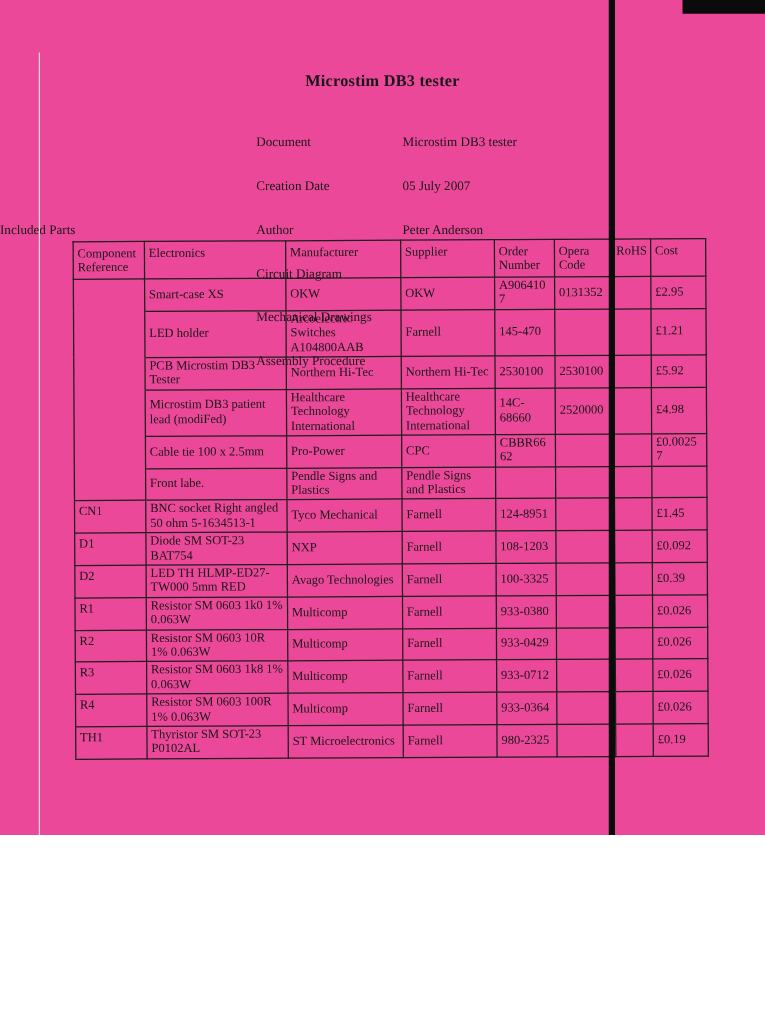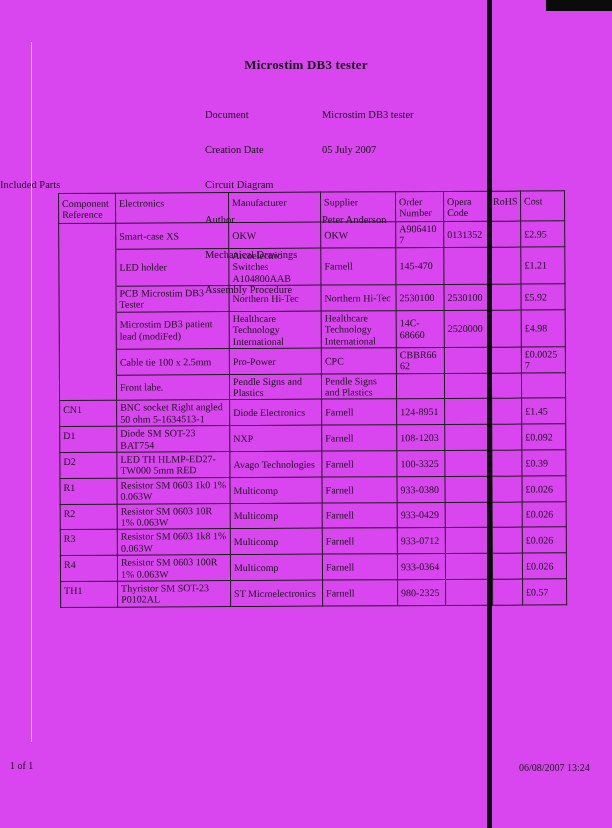--- a/index.html
+++ b/index.html
@@ -4,22 +4,22 @@
 <style>
   * { margin: 0; padding: 0; box-sizing: border-box; }
   html, body { background: #ffffff; }
   body {
     width: 612px; height: 828px;
     font-family: "Liberation Serif", serif;
     color: #161616;
   }
   .page {
     position: relative;
-    width: 612px; height: 828px;
-    background: #d946ef;
+    width: 612px; height: 668px;
+    background: #ec4899;
     overflow: hidden;
   }
   .title {
     position: absolute; top: 57px; left: 0; width: 612px;
     text-align: center;
     font-size: 13px; font-weight: bold; letter-spacing: .2px;
   }
   .meta {
     position: absolute; top: 85px; left: 205px;
     font-size: 10.5px;
@@ -100,26 +100,26 @@
   <div class="meta">
       <div class="meta-row">
         <span class="meta-label">Document</span>
         <span class="meta-value">Microstim DB3 tester</span>
       </div>
       <div class="meta-row">
         <span class="meta-label">Creation Date</span>
         <span class="meta-value">05 July 2007</span>
       </div>
       <div class="meta-row">
+        <span class="meta-label">Author</span>
+        <span class="meta-value">Peter Anderson</span>
+      </div>
+      <div class="meta-row">
         <span class="meta-label">Circuit Diagram</span>
         <span class="meta-value"></span>
-      </div>
-      <div class="meta-row">
-        <span class="meta-label">Author</span>
-        <span class="meta-value">Peter Anderson</span>
       </div>
       <div class="meta-row">
         <span class="meta-label">Mechanical Drawings</span>
         <span class="meta-value"></span>
       </div>
       <div class="meta-row">
         <span class="meta-label">Assembly Procedure</span>
         <span class="meta-value"></span>
       </div>
     </div>
@@ -207,21 +207,21 @@
             <td>Pendle Signs and Plastics</td>
             <td>Pendle Signs and Plastics</td>
             <td></td>
             <td></td>
             <td></td>
             <td></td>
           </tr>
           <tr>
             <td>CN1</td>
             <td>BNC socket Right angled 50 ohm 5-1634513-1</td>
-            <td>Diode Electronics</td>
+            <td>Tyco Mechanical</td>
             <td>Farnell</td>
             <td>124-8951</td>
             <td></td>
             <td></td>
             <td>£1.45</td>
           </tr>
           <tr>
             <td>D1</td>
             <td>Diode SM SOT-23 BAT754</td>
             <td>NXP</td>
@@ -282,21 +282,21 @@
             <td>£0.026</td>
           </tr>
           <tr>
             <td>TH1</td>
             <td>Thyristor SM SOT-23 P0102AL</td>
             <td>ST Microelectronics</td>
             <td>Farnell</td>
             <td>980-2325</td>
             <td></td>
             <td></td>
-            <td>£0.57</td>
+            <td>£0.19</td>
           </tr>
         </tbody>
     </table>
   </div>
 
   <div class="footer-left">1 of 1</div>
   <div class="footer-right">06/08/2007 13:24</div>
 
   <div class="scan-edge-left"></div>
   <div class="scan-line-vertical"></div>

